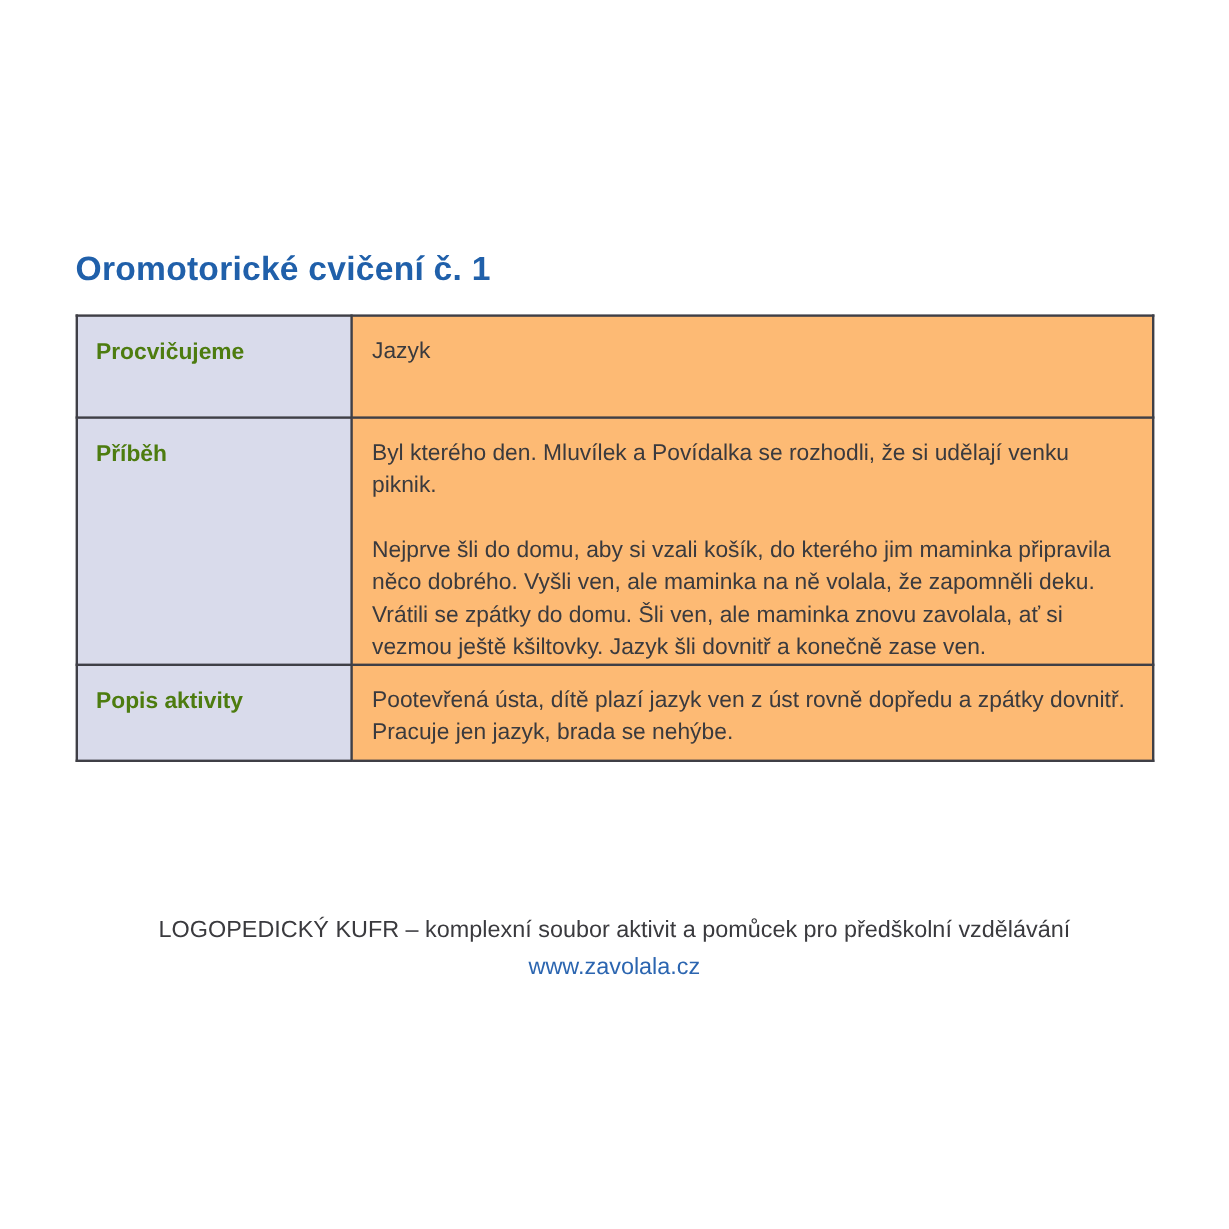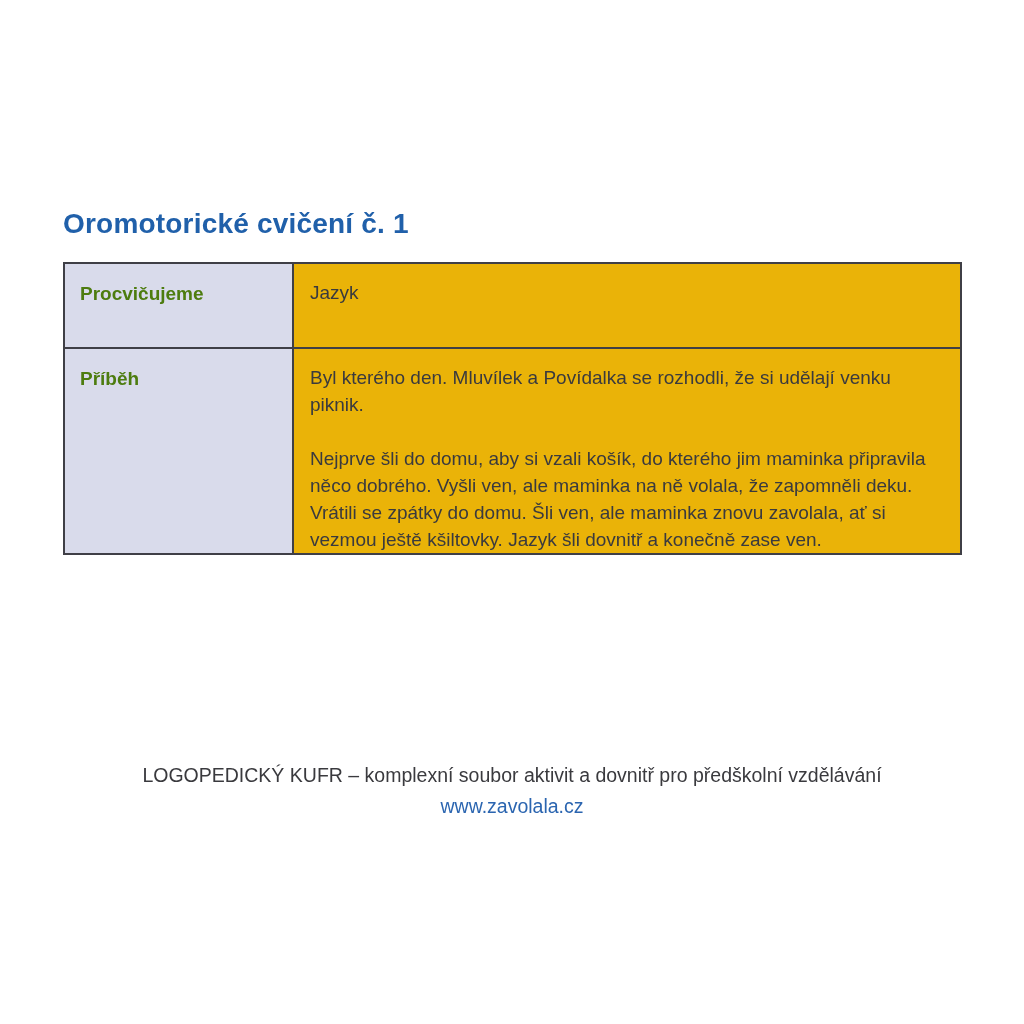--- a/index.html
+++ b/index.html
@@ -34,21 +34,21 @@
     line-height: 27px;
   }
   td.label-cell {
     width: 229px;
     background: #d9dbeb;
     font-weight: bold;
     color: #4d7c0f;
     padding: 16px 10px 0 15px;
   }
   td.content-cell {
-    background: #eab308;
+    background: #fdba74;
     padding: 15px 18px 0 16px;
     color: #3a3a3e;
   }
   td.content-cell p { margin: 0 0 27px 0; }
   td.content-cell p:last-child { margin-bottom: 0; }
   tr.row-1 { height: 85px; }
   tr.row-2 { height: 199px; }
   tr.row-3 { height: 80px; }
 
   .footer {
@@ -87,21 +87,27 @@
         <p>Jazyk</p>
       </td>
     </tr>
     <tr class="row-2">
       <td class="label-cell">Příběh</td>
       <td class="content-cell">
         <p>Byl kterého den. Mluvílek a Povídalka se rozhodli, že si udělají venku piknik.</p>
         <p>Nejprve šli do domu, aby si vzali košík, do kterého jim maminka připra­vila něco dobrého. Vyšli ven, ale maminka na ně volala, že zapomněli deku. Vrátili se zpátky do domu. Šli ven, ale maminka znovu zavolala, ať si vezmou ještě kšiltovky. Jazyk šli dovnitř a konečně zase ven.</p>
       </td>
     </tr>
+    <tr class="row-3">
+      <td class="label-cell">Popis aktivity</td>
+      <td class="content-cell">
+        <p>Pootevřená ústa, dítě plazí jazyk ven z úst rovně dopředu a zpátky dovnitř. Pracuje jen jazyk, brada se nehýbe.</p>
+      </td>
+    </tr>
   </tbody>
     </table>
 
   <div class="footer">
-    <div class="footer-text">LOGOPEDICKÝ KUFR – komplexní soubor aktivit a dovnitř pro předškolní vzdělávání</div>
+    <div class="footer-text">LOGOPEDICKÝ KUFR – komplexní soubor aktivit a pomůcek pro předškolní vzdělávání</div>
     <a class="footer-link">www.zavolala.cz</a>
   </div>
 
 </div>
 
 </body></html>

